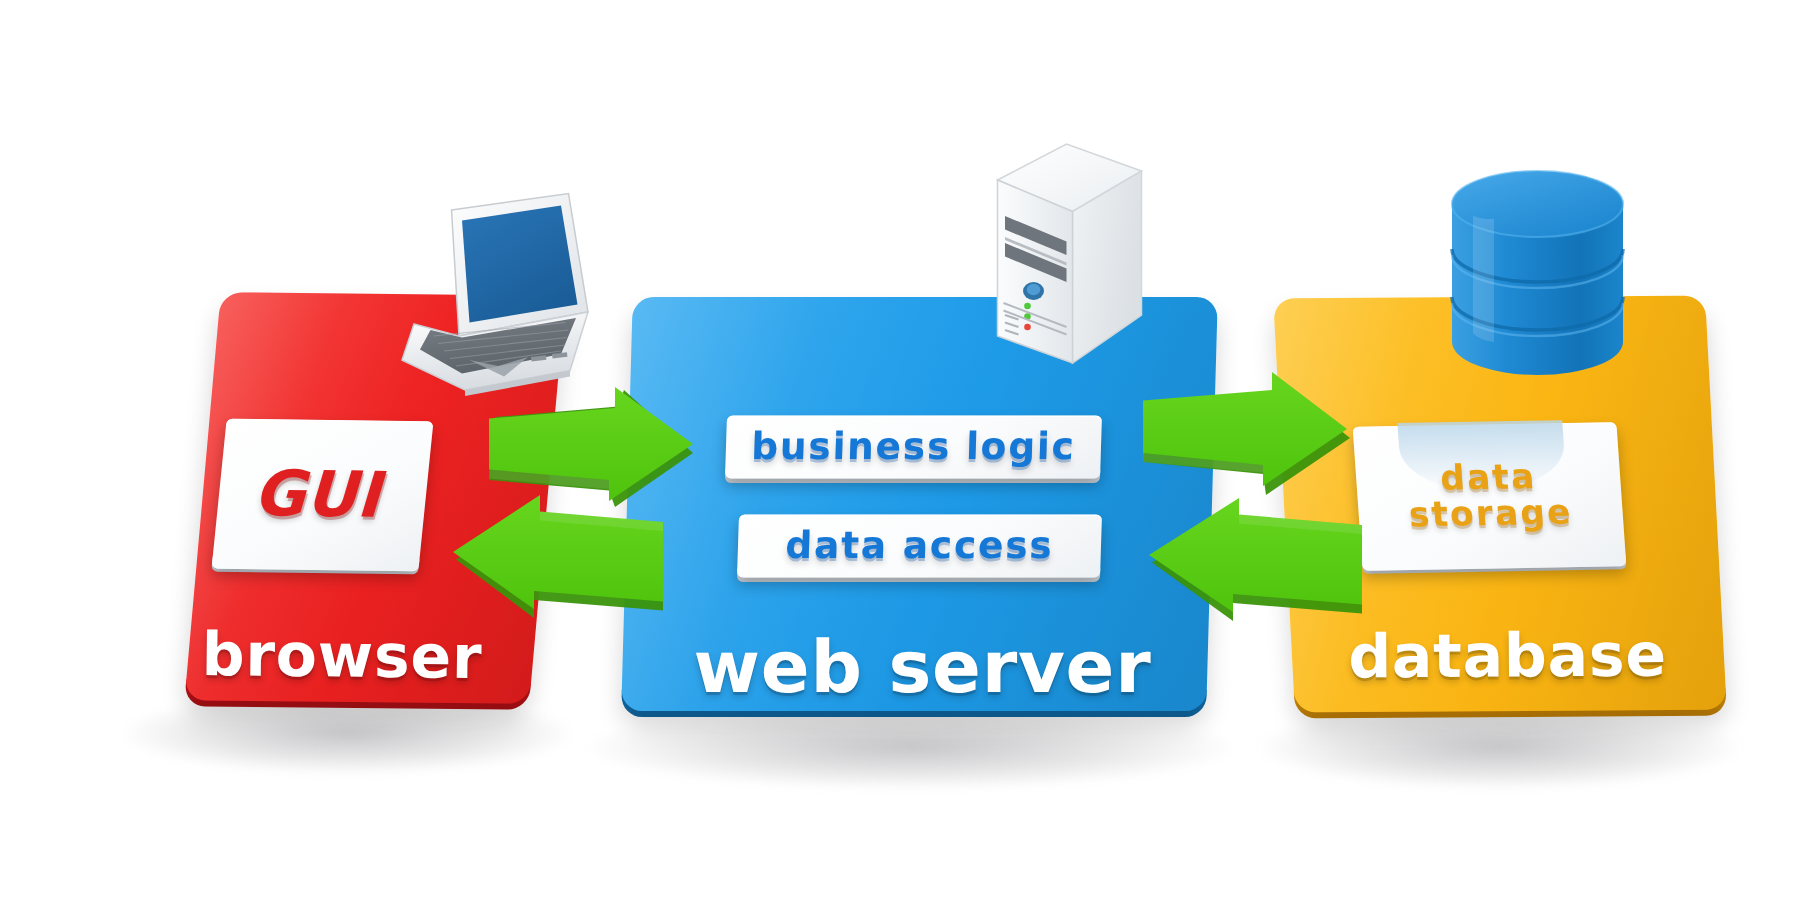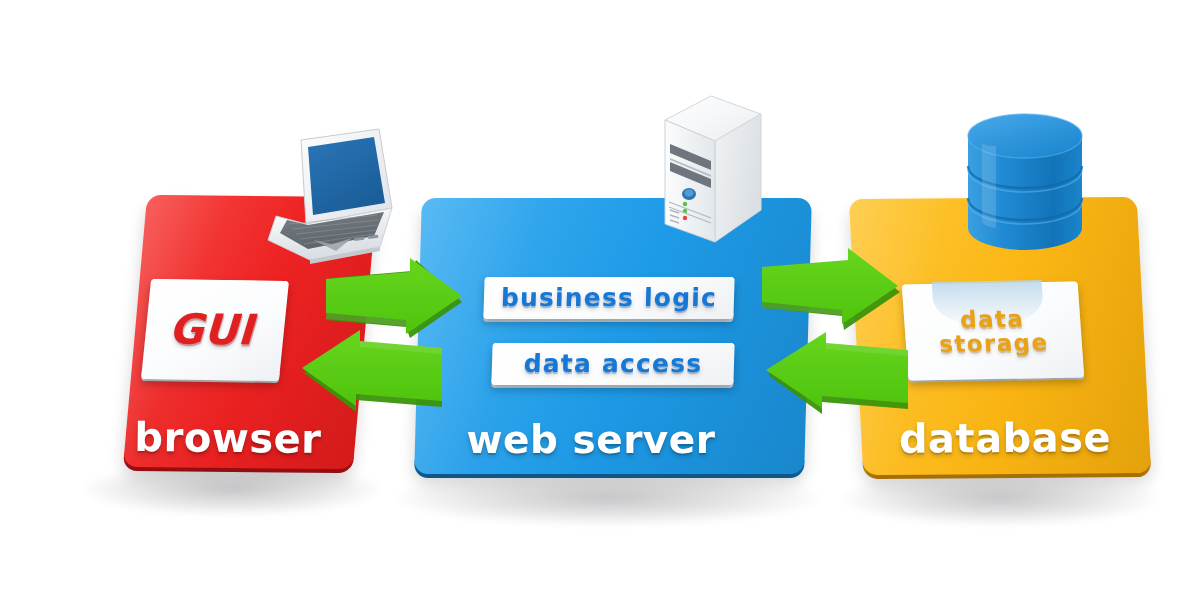--- a/index.html
+++ b/index.html
@@ -220,21 +220,21 @@
   </div>
 
   <div class="tile" style="left:492px;top:343px;width:242px;height:42px;transform:skewX(-1.8deg);">
     <div class="tedge" style="top:36px;height:9px;"></div>
     <div class="tface"></div>
     <div class="tlabel">
       <span class="lbl-blue">data access</span>
     </div>
   </div>
 
-  <div class="caption" style="left:406px;top:417px;width:370px;font-size:39px;">
+  <div class="caption" style="left:430px;top:417px;width:370px;font-size:48px;">
     <span>web server</span>
   </div>
 
   <div class="slab" style="left:856px;top:198px;width:288px;height:276px;transform:skewX(2.6deg) rotate(-0.4deg);">
     <div class="edge" style="top:262px;height:18px;background:linear-gradient(#d99208,#bd7d05);"></div>
     <div class="face" style="background:linear-gradient(115deg,#fec224 0%,#fbb714 45%,#f2ab0c 100%);box-shadow:0 10px 16px rgba(0,0,0,.16);"></div>
     <div class="gloss"></div>
   </div>
 
   <div class="device" style="left:960px;top:110px;width:130px;height:160px;">

